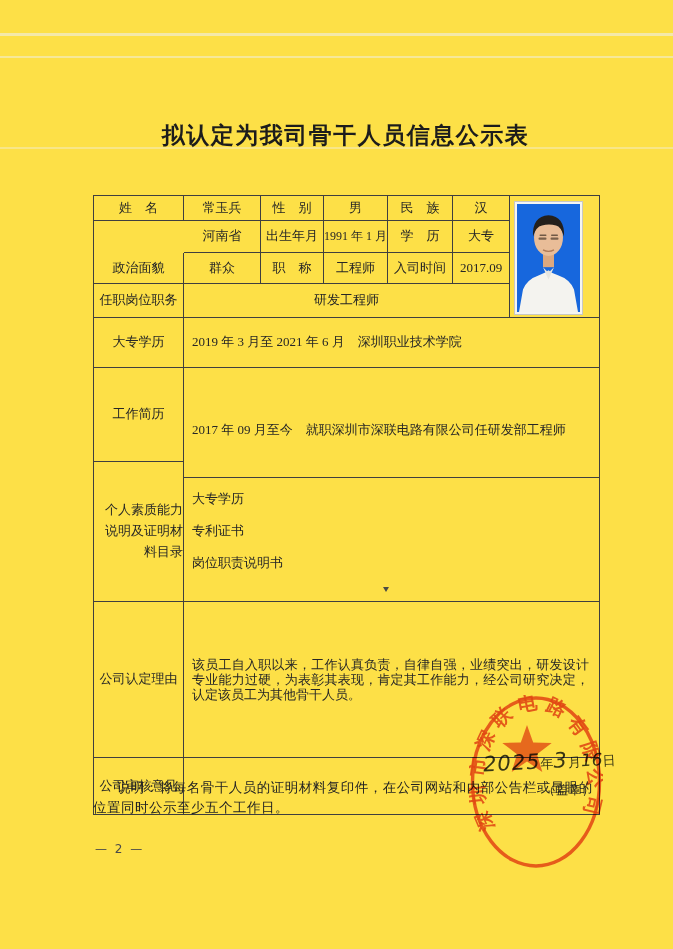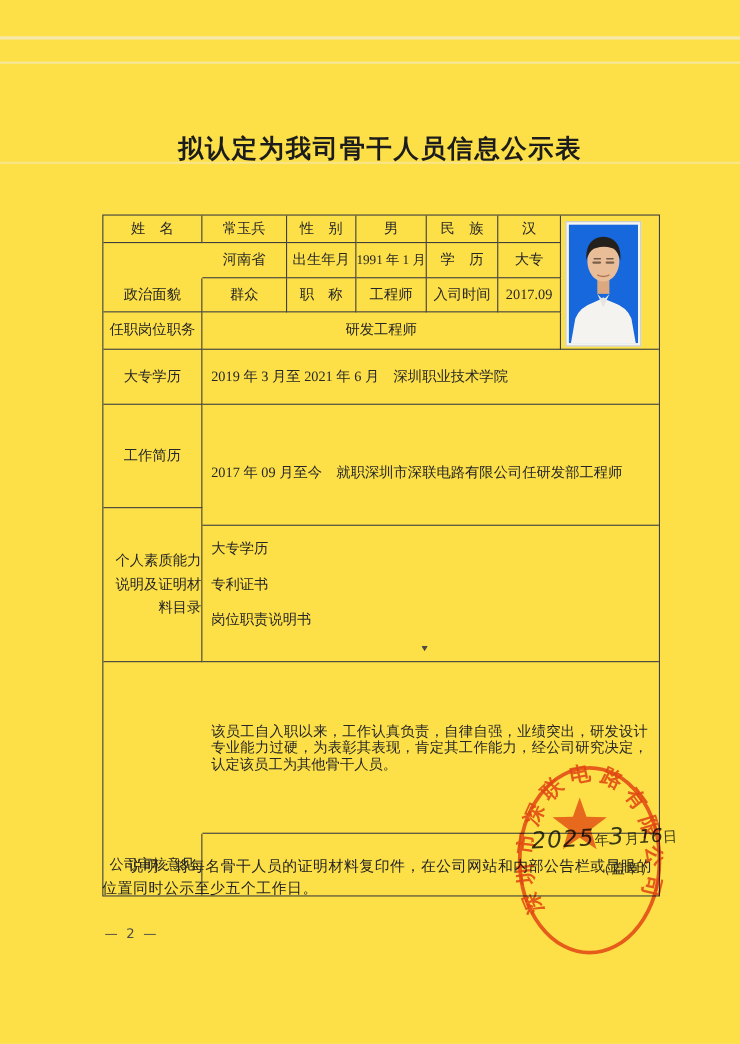--- a/index.html
+++ b/index.html
@@ -137,20 +137,21 @@
       <span>个人素质能力</span>
       <span>说明及证明材</span>
       <span>料目录</span>
     </div>
     <div class="cell bb col left quality-items" style="left:90px;top:266px;width:415px;height:140px">
       <span>大专学历</span>
       <span>专利证书</span>
       <span>岗位职责说明书</span>
     </div>
 
+    <div class="cell br bb" style="left:0;top:406px;width:90px;height:156px">公司认定理由</div>
     <div class="cell bb left reason-text" style="left:90px;top:406px;width:415px;height:156px">该员工自入职以来，工作认真负责，自律自强，业绩突出，研发设计专业能力过硬，为表彰其表现，肯定其工作能力，经公司研究决定，认定该员工为其他骨干人员。</div>
 
     <div class="cell br" style="left:0;top:562px;width:90px;height:56px">公司审核意见</div>
     <div class="cell" style="left:90px;top:562px;width:415px;height:56px;position:absolute">
       <span class="stamp-hint">（盖章）</span>
     </div>
   </div>
 
   <div class="speck"></div>
 

